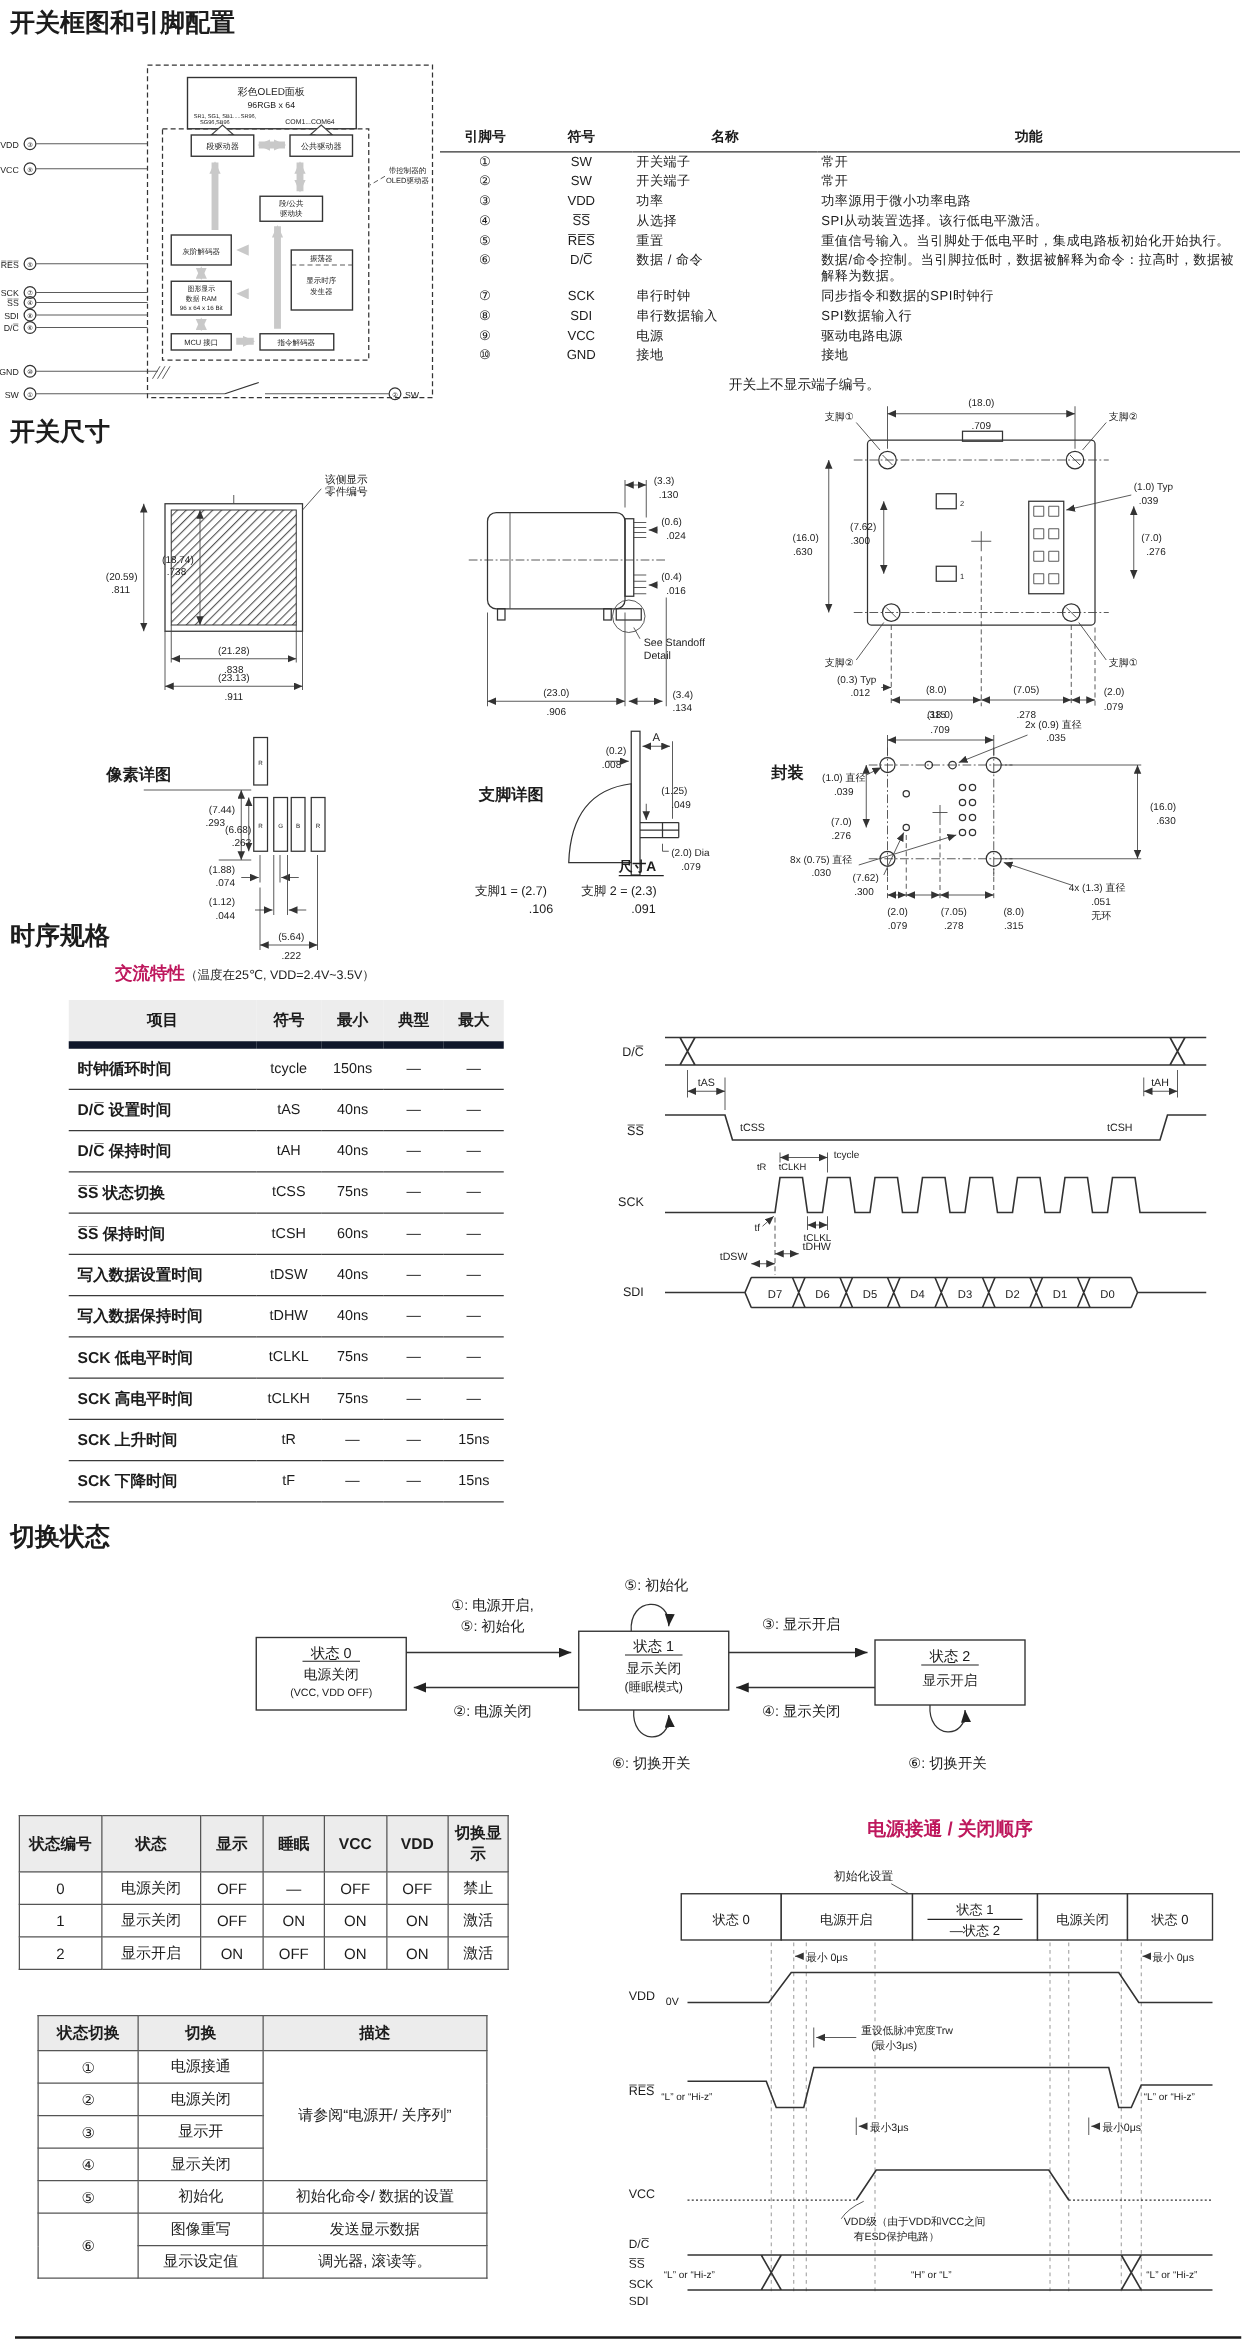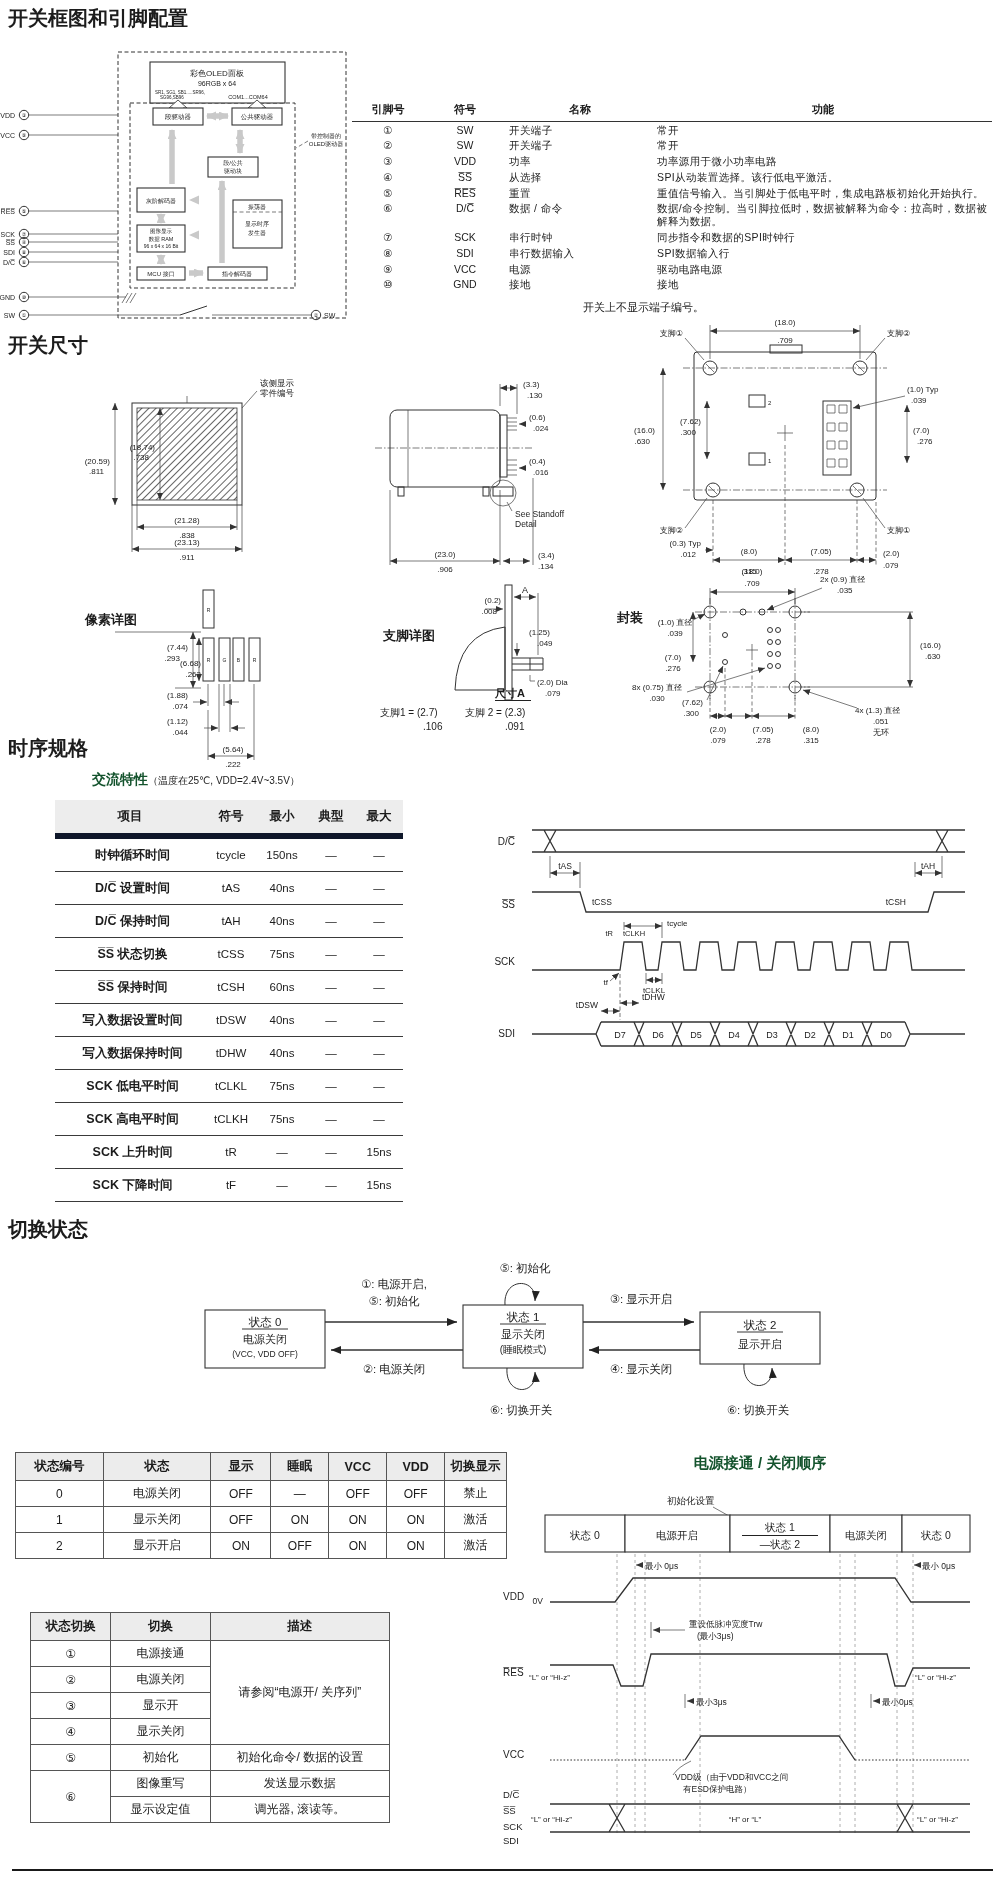--- a/index.html
+++ b/index.html
@@ -23,25 +23,25 @@
   .war{fill:#fff;stroke:#444;stroke-width:0.9}
   .hfill{fill:#fff;stroke:#333;stroke-width:1.1}
   table{border-collapse:collapse;}
   .pin-table{font-size:10.5px;width:640px;table-layout:fixed;}
   .pin-table th{border-bottom:1.6px solid #333;font-size:11px;padding:2px 3px 4px;font-weight:bold;}
   .pin-table td{padding:1.5px 3px;vertical-align:top;line-height:1.22;letter-spacing:0.4px;}
   .pin-table .c{text-align:center;letter-spacing:0;}
   .ac-table{font-size:12px;width:348px;table-layout:fixed;}
   .ac-table th{background:#ededed;font-size:12.5px;padding:8px 2px;border-bottom:6px solid #0f172a;}
   .ac-table td{border-bottom:1.5px solid #3a3a3a;padding:7.5px 2px;text-align:center;font-size:11.5px;}
-  .ac-table td.lbl{text-align:center;font-weight:bold;padding-left:7px;font-size:12.5px;}
+  .ac-table td.lbl{text-align:left;font-weight:bold;padding-left:7px;font-size:12.5px;}
   .grid{width:100%;}
   .grid th{background:#ececec;border:1px solid #555;font-size:12.5px;padding:5px 2px;}
   .grid td{border:1px solid #555;font-size:12px;text-align:center;padding:4px 2px;}
-  .red{color:#14532d;}
+  .red{color:#be185d;}
 </style>
 </head>
 <body>
 
 <div class="page">
 
 <svg width="0" height="0" style="position:absolute" aria-hidden="true">
   <defs>
     <marker id="arr" markerUnits="userSpaceOnUse" orient="auto-start-reverse" markerWidth="8" markerHeight="7" refX="7" refY="3">
           <path d="M0,0L7,3L0,6Z" fill="#333"></path>
@@ -735,21 +735,21 @@
     <line x1="583" y1="107" x2="694" y2="107" class="l12" marker-end="url(#arrb)"></line>
     <line x1="700" y1="135" x2="589" y2="135" class="l12" marker-end="url(#arrb)"></line>
     <text x="641" y="158" text-anchor="middle" class="t115">④: 显示关闭</text>
   </g>
   <path d="M507,153 C505,181 537,181 535,157" class="ln" marker-end="url(#arrb)"></path>
   <text x="521" y="199" text-anchor="middle" class="t115">⑥: 切换开关</text>
   <path d="M744,149 C742,177 774,177 772,153" class="ln" marker-end="url(#arrb)"></path>
   <text x="758" y="199" text-anchor="middle" class="t115">⑥: 切换开关</text>
 </svg>
 
-<div class="abs" style="left:15px;top:1452px;width:492px">
+<div class="abs" style="left:15px;top:1452px;width:392px">
   <table class="grid">
     <colgroup>
           <col style="width:88px">
           <col style="width:108px">
           <col style="width:60px">
           <col style="width:58px">
           <col style="width:58px">
           <col style="width:58px">
           <col style="width:62px">
         </colgroup>

